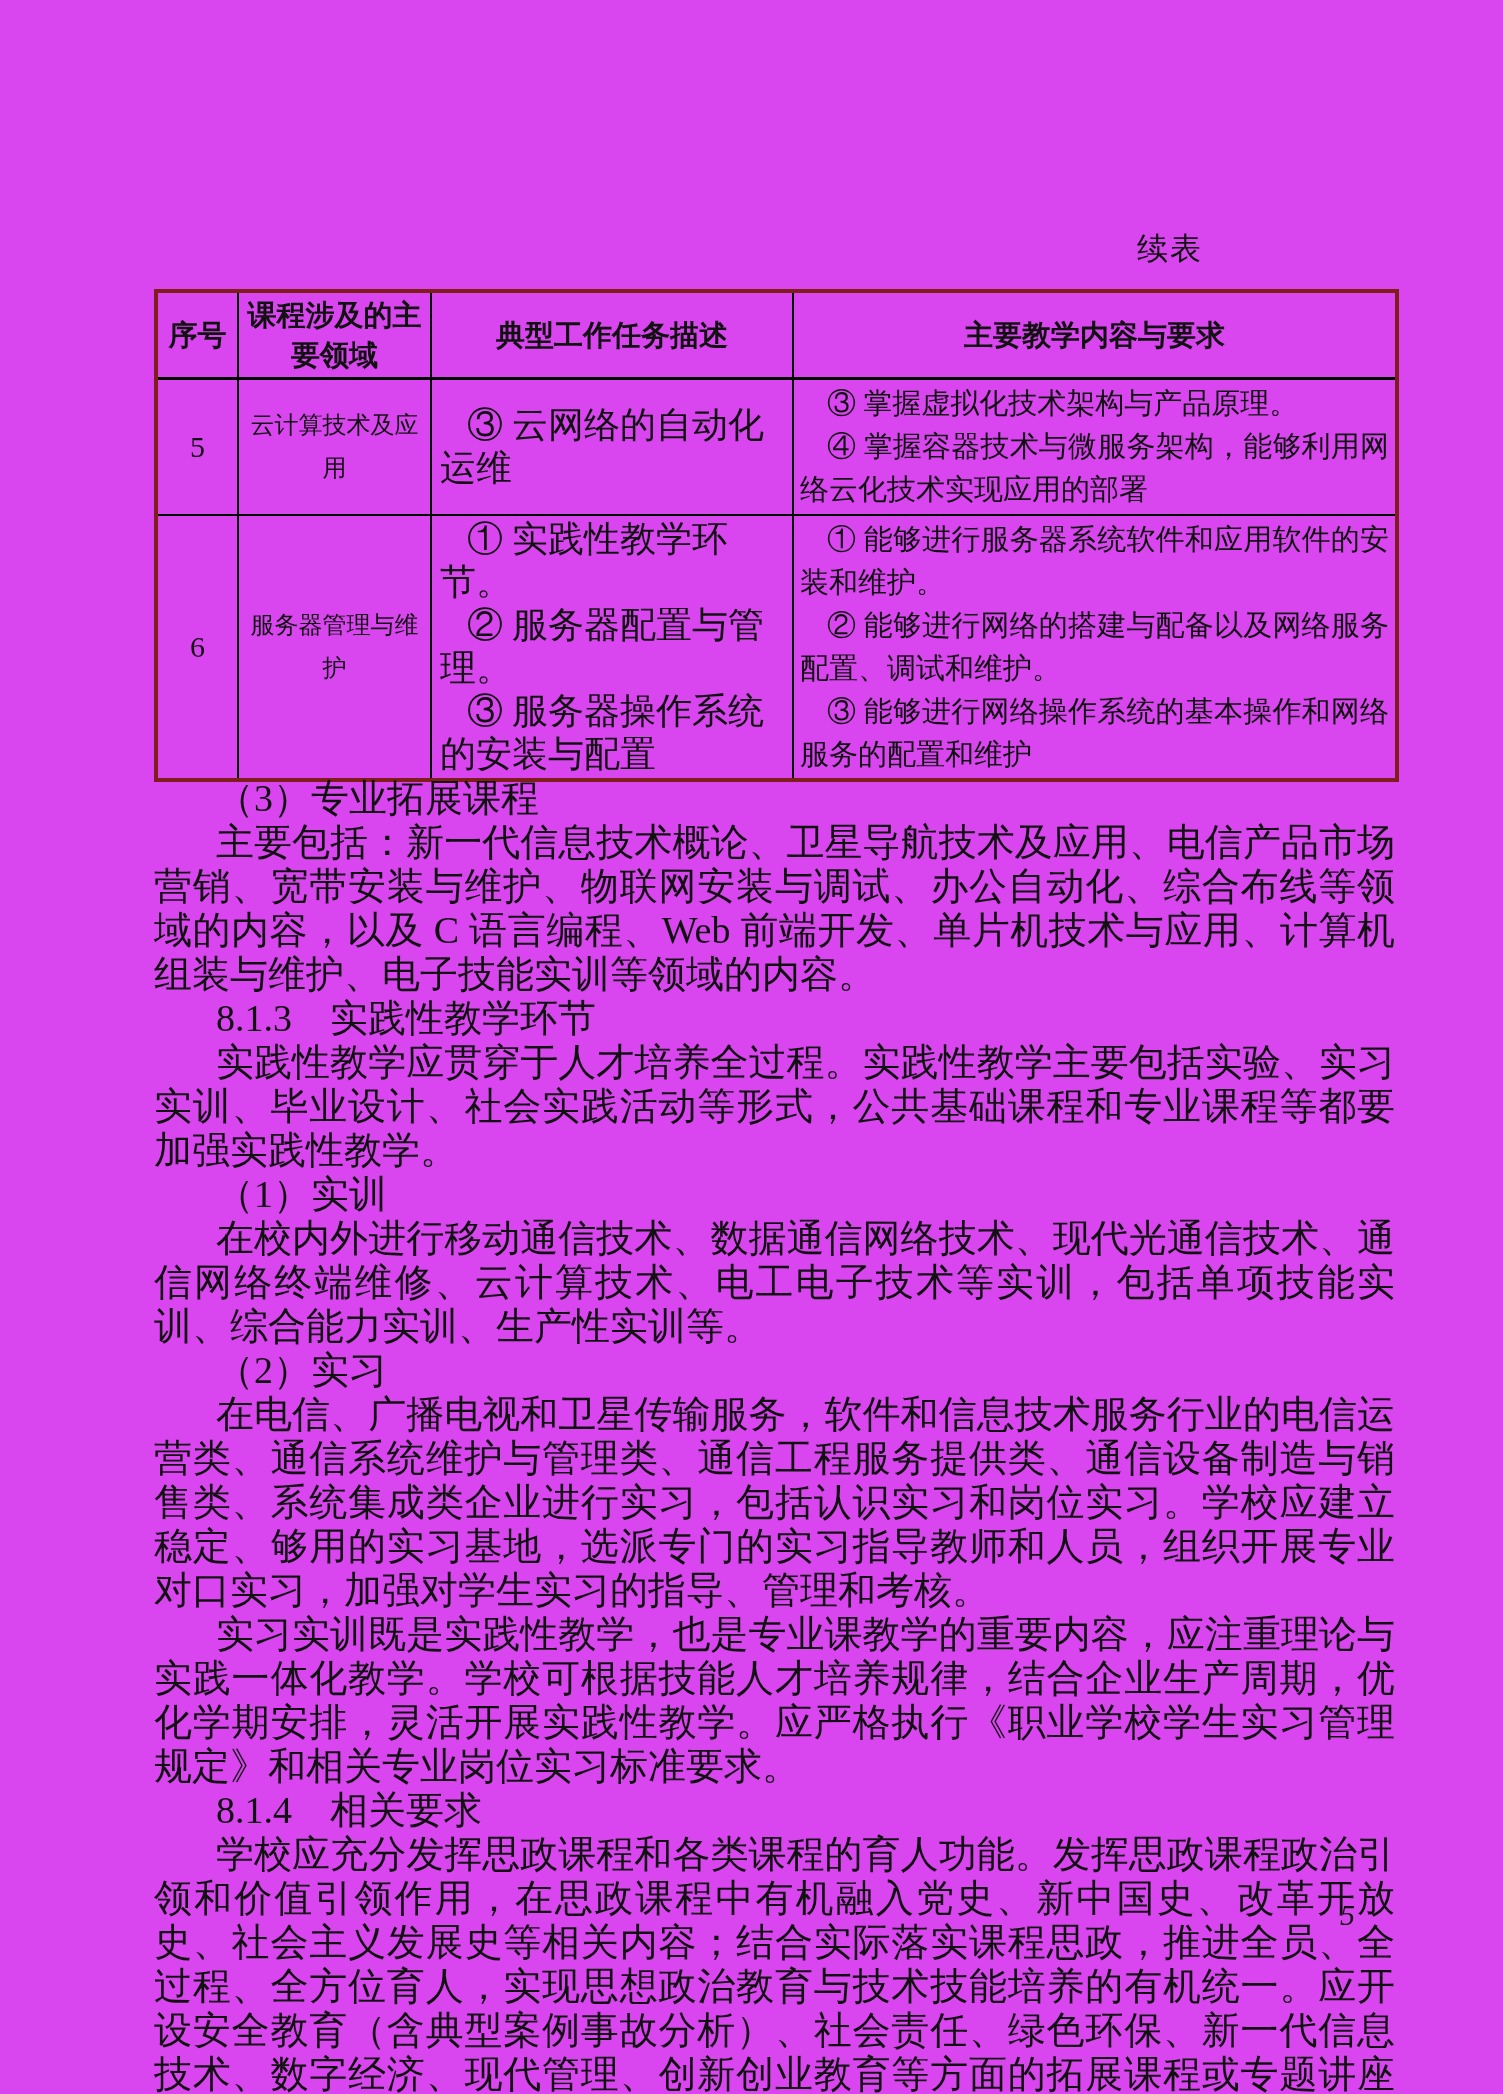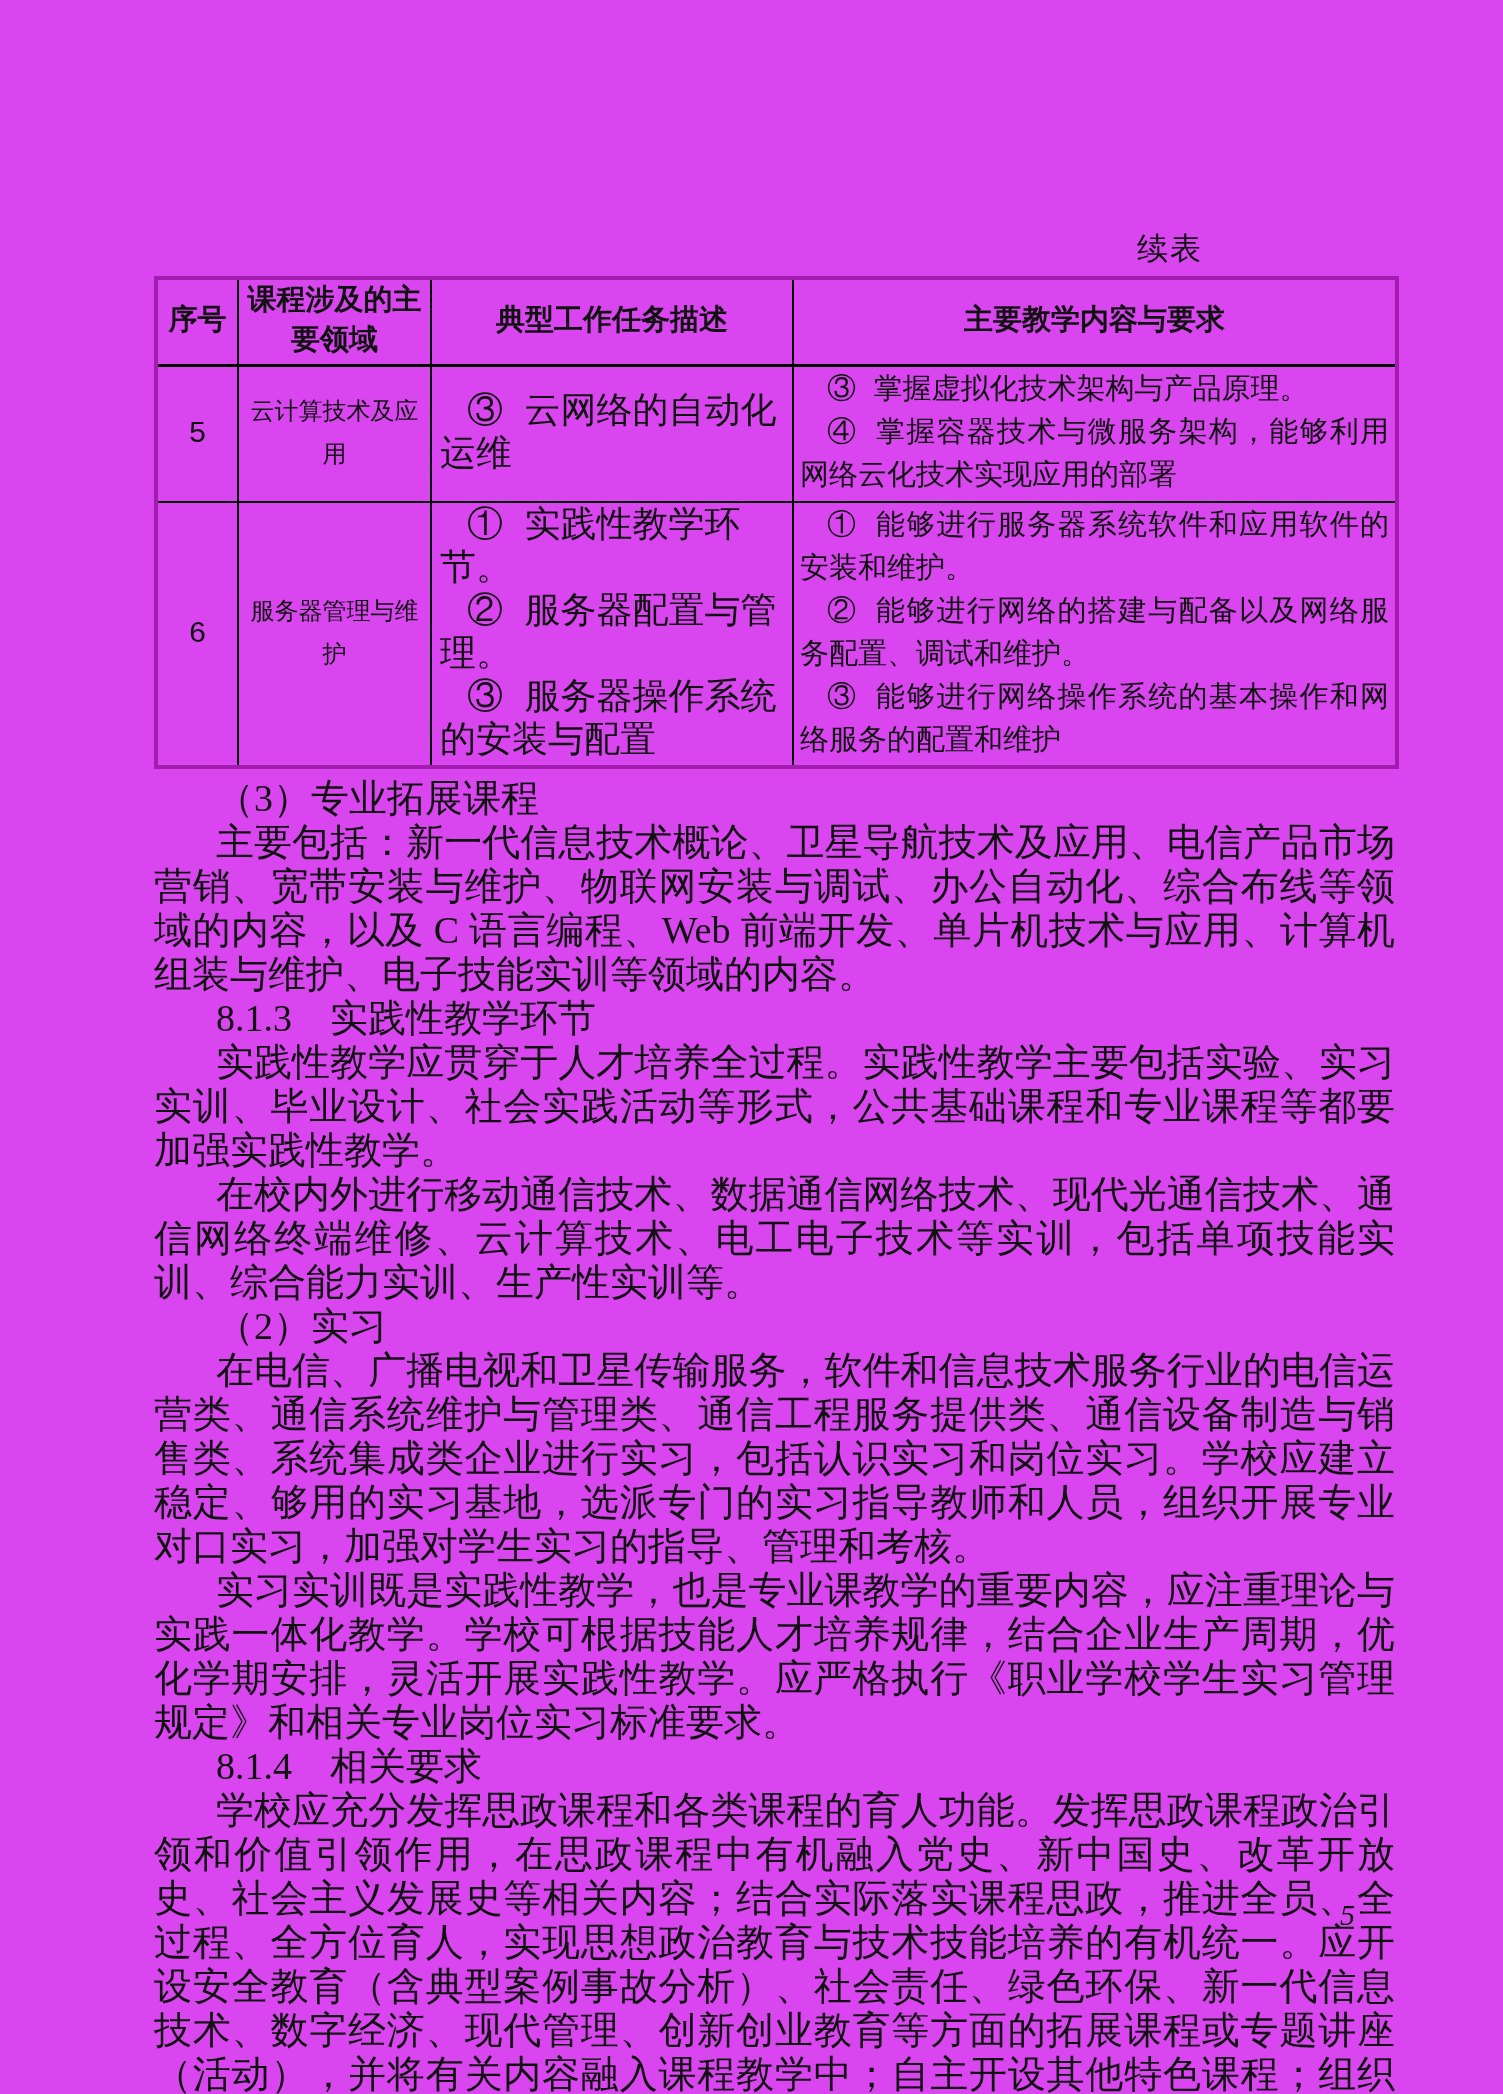--- a/index.html
+++ b/index.html
@@ -23,27 +23,26 @@
   .continued-label {
     position: absolute;
     top: 232px;
     right: 300px;
     font-size: 31px;
     line-height: 34px;
     letter-spacing: 2px;
   }
   table.course-table {
     position: absolute;
-    top: 276px;
+    top: 289px;
     left: 154px;
     width: 1241px;
     border-collapse: collapse;
     table-layout: fixed;
-    border: 4px solid #a21caf;
-    font-family: Liberation Mono, monospace;
+    border: 4px solid #7f1d1d;
   }
   table.course-table th,
   table.course-table td {
     border: 2px solid #000;
     vertical-align: middle;
     overflow: hidden;
   }
   table.course-table thead th {
     border-bottom: 3px solid #000;
     font-weight: bold;
@@ -153,20 +152,21 @@
         </td>
       </tr>
     </tbody>
   </table>
 
   <div class="content-flow">
     <p class="plain">（3）专业拓展课程</p>
     <p class="body">主要包括：新一代信息技术概论、卫星导航技术及应用、电信产品市场营销、宽带安装与维护、物联网安装与调试、办公自动化、综合布线等领域的内容，以及 C 语言编程、Web 前端开发、单片机技术与应用、计算机组装与维护、电子技能实训等领域的内容。</p>
     <p class="kai">8.1.3　实践性教学环节</p>
     <p class="body">实践性教学应贯穿于人才培养全过程。实践性教学主要包括实验、实习实训、毕业设计、社会实践活动等形式，公共基础课程和专业课程等都要加强实践性教学。</p>
+    <p class="plain">（1）实训</p>
     <p class="body">在校内外进行移动通信技术、数据通信网络技术、现代光通信技术、通信网络终端维修、云计算技术、电工电子技术等实训，包括单项技能实训、综合能力实训、生产性实训等。</p>
     <p class="plain">（2）实习</p>
     <p class="body">在电信、广播电视和卫星传输服务，软件和信息技术服务行业的电信运营类、通信系统维护与管理类、通信工程服务提供类、通信设备制造与销售类、系统集成类企业进行实习，包括认识实习和岗位实习。学校应建立稳定、够用的实习基地，选派专门的实习指导教师和人员，组织开展专业对口实习，加强对学生实习的指导、管理和考核。</p>
     <p class="body">实习实训既是实践性教学，也是专业课教学的重要内容，应注重理论与实践一体化教学。学校可根据技能人才培养规律，结合企业生产周期，优化学期安排，灵活开展实践性教学。应严格执行《职业学校学生实习管理规定》和相关专业岗位实习标准要求。</p>
     <p class="kai">8.1.4　相关要求</p>
     <p class="body">学校应充分发挥思政课程和各类课程的育人功能。发挥思政课程政治引领和价值引领作用，在思政课程中有机融入党史、新中国史、改革开放史、社会主义发展史等相关内容；结合实际落实课程思政，推进全员、全过程、全方位育人，实现思想政治教育与技术技能培养的有机统一。应开设安全教育（含典型案例事故分析）、社会责任、绿色环保、新一代信息技术、数字经济、现代管理、创新创业教育等方面的拓展课程或专题讲座（活动），并将有关内容融入课程教学中；自主开设其他特色课程；组织开展德育活动、志愿服务活动和其他实践</p>
   </div>
 
   <div class="page-number">5</div>
 

